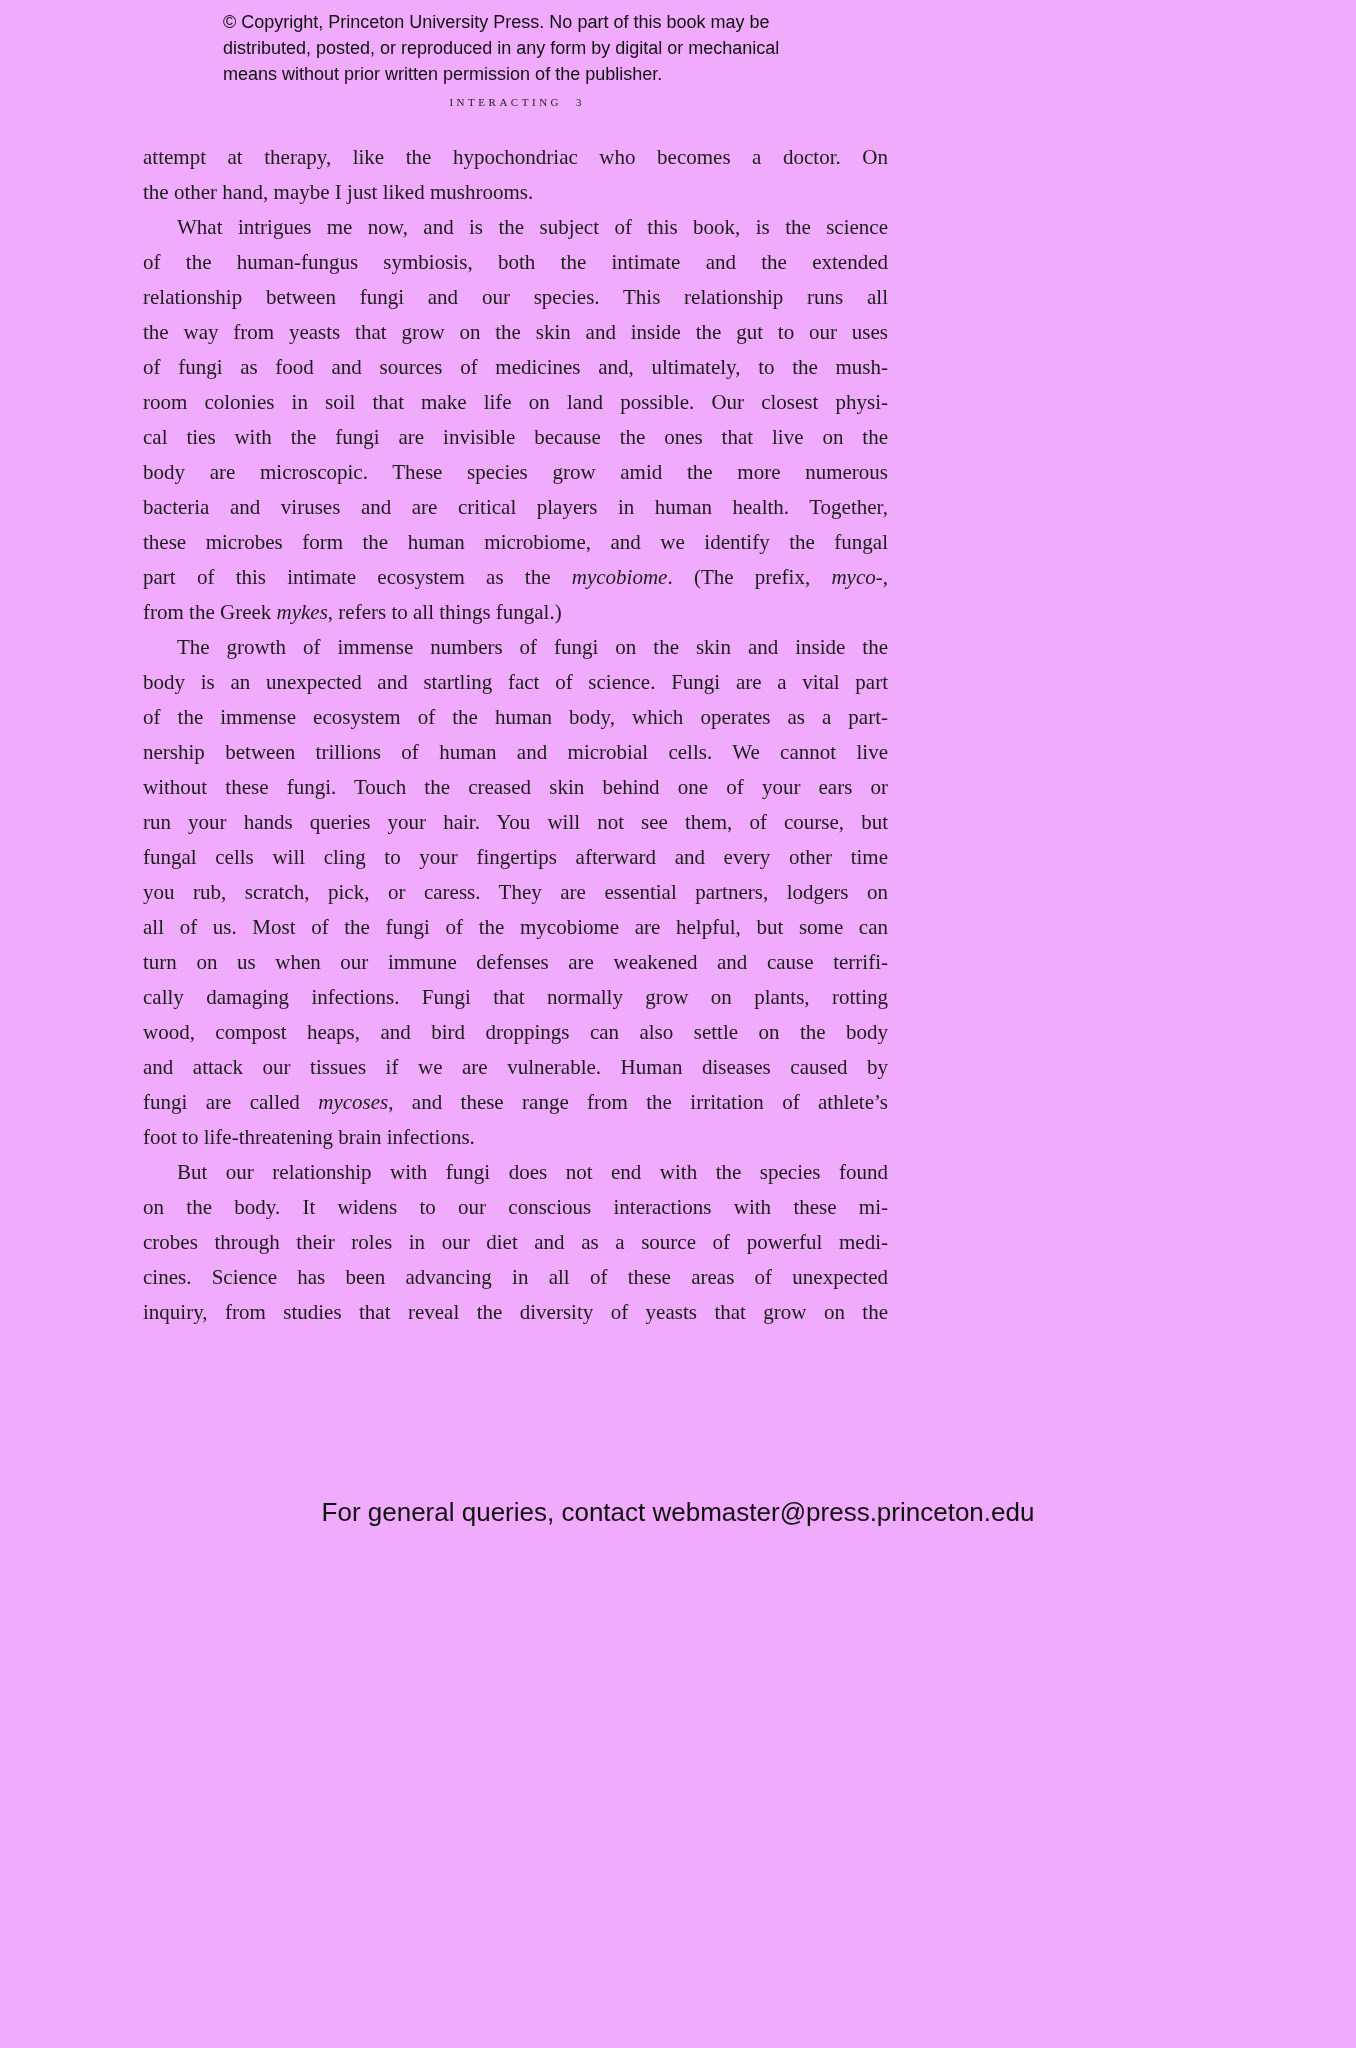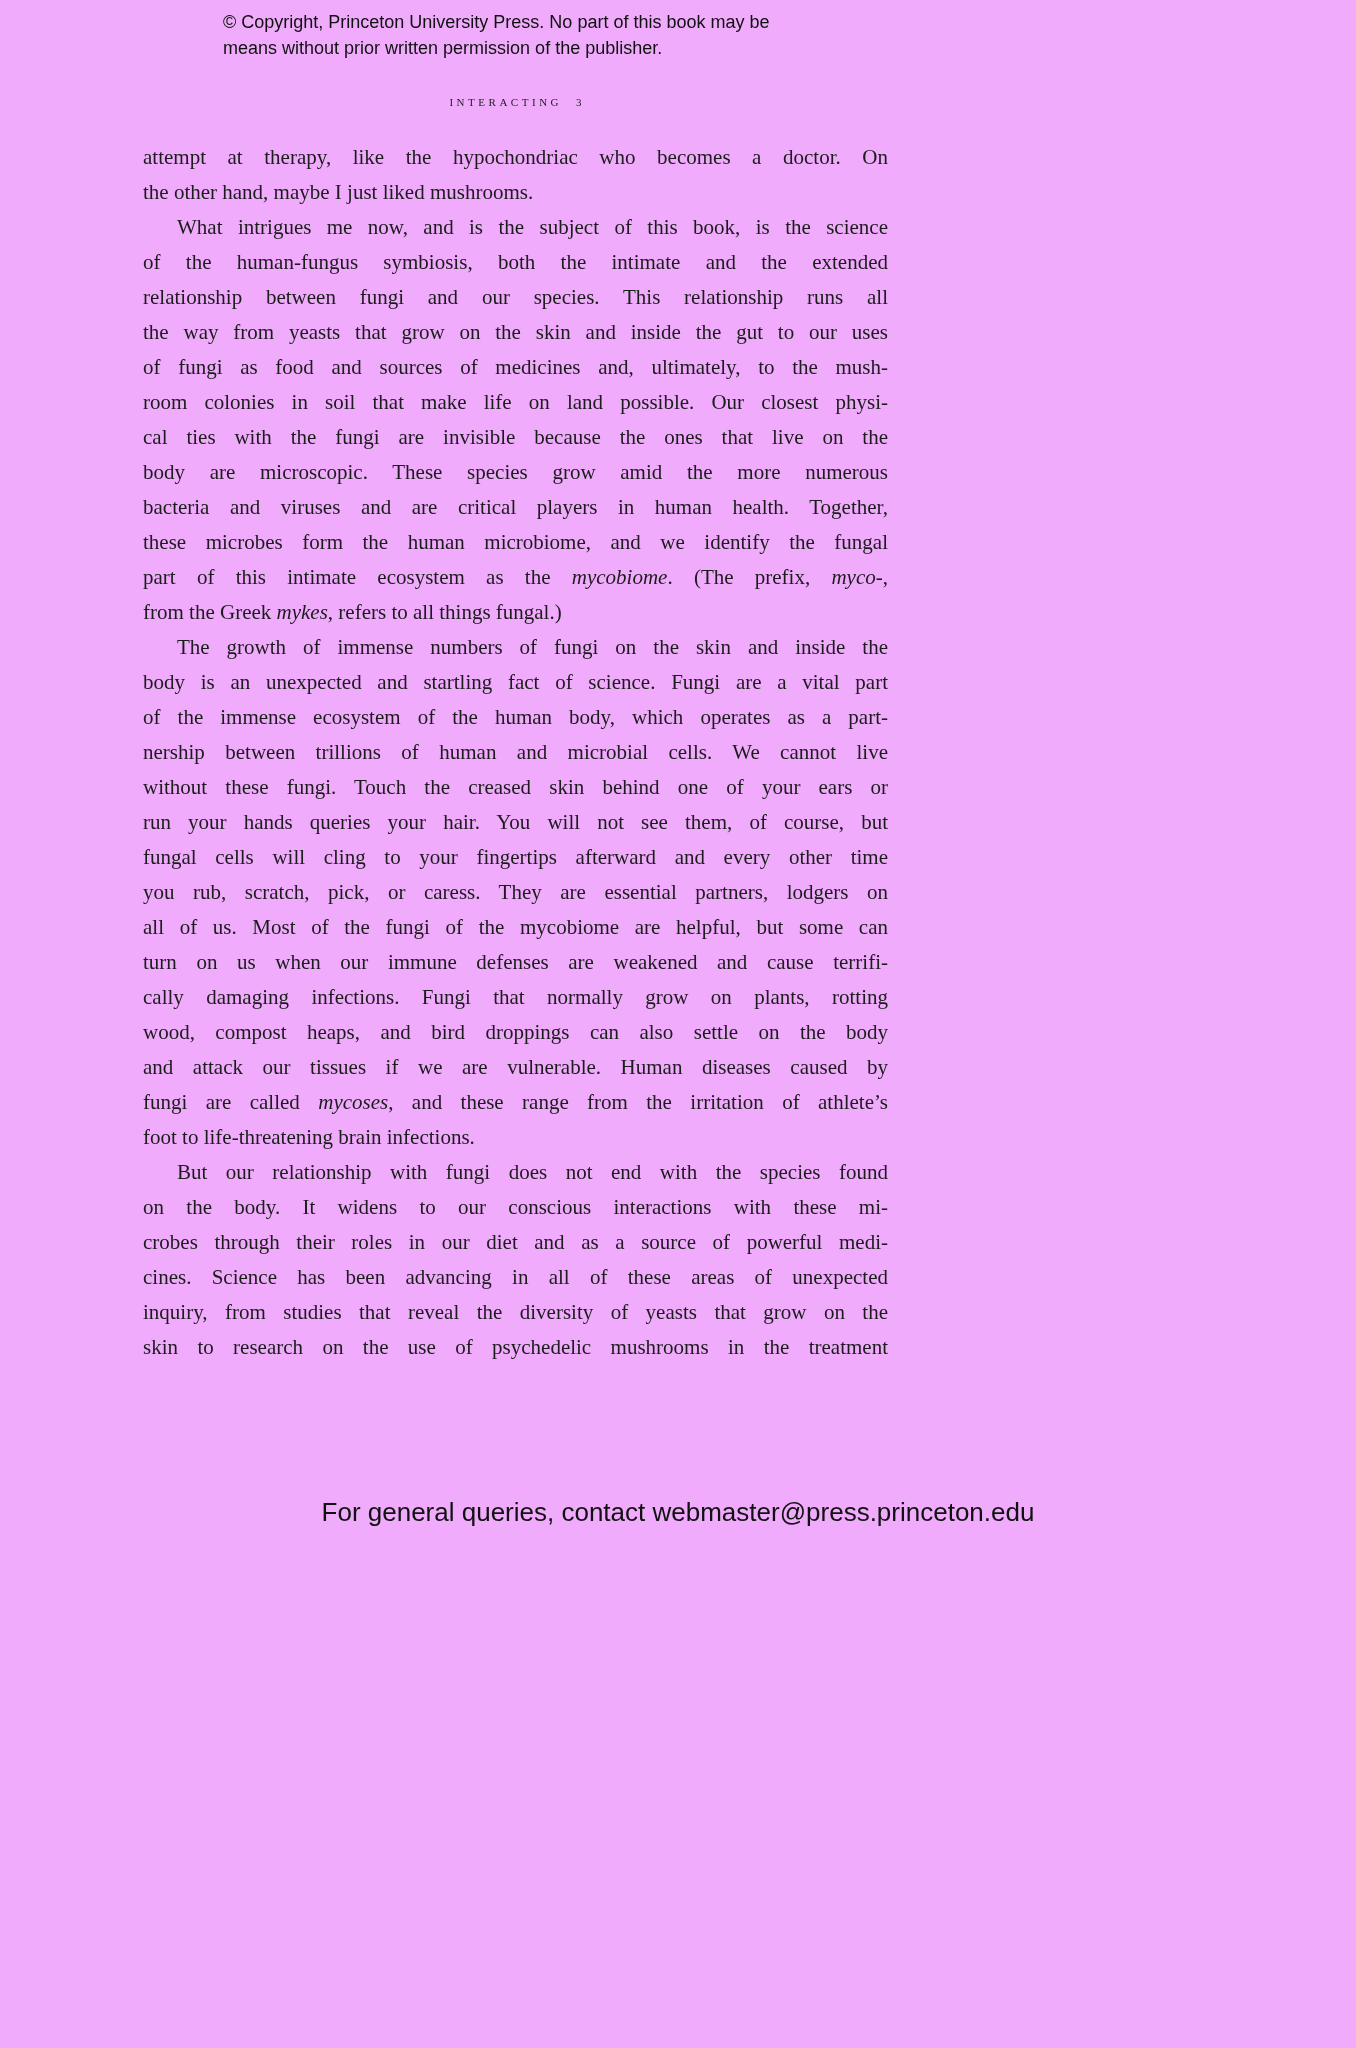--- a/index.html
+++ b/index.html
@@ -92,20 +92,21 @@
     text-align: right;
   }
 </style>
 </head>
 <body>
 
 <div class="page">
 
   <div class="copyright">
       <div class="copyright-line">© Copyright, Princeton University Press. No part of this book may be</div>
+      <div class="copyright-line">distributed, posted, or reproduced in any form by digital or mechanical</div>
       <div class="copyright-line">means without prior written permission of the publisher.</div>
     </div>
 
   <div class="running-head">
     <span class="rh-title">INTERACTING</span><span class="rh-number">3</span>
   </div>
 
   <div class="body-text">
       <div class="paragraph">
         <div class="text-line justified">attempt at therapy, like the hypochondriac who becomes a doctor. On</div>
@@ -141,21 +142,20 @@
         <div class="text-line justified">and attack our tissues if we are vulnerable. Human diseases caused by</div>
         <div class="text-line justified">fungi are called <em>mycoses</em>, and these range from the irritation of athlete’s</div>
         <div class="text-line last-line">foot to life-threatening brain infections.</div>
       </div>
       <div class="paragraph">
         <div class="text-line justified indent">But our relationship with fungi does not end with the species found</div>
         <div class="text-line justified">on the body. It widens to our conscious interactions with these mi-</div>
         <div class="text-line justified">crobes through their roles in our diet and as a source of powerful medi-</div>
         <div class="text-line justified">cines. Science has been advancing in all of these areas of unexpected</div>
         <div class="text-line justified">inquiry, from studies that reveal the diversity of yeasts that grow on the</div>
-        <div class="text-line justified">skin to research on the use of psychedelic mushrooms in the treatment</div>
       </div>
     </div>
 
   <div class="footer">
     <span>For general queries, contact </span><span class="email">webmaster@press.princeton.edu</span>
   </div>
 
 </div>
 
 </body></html>

